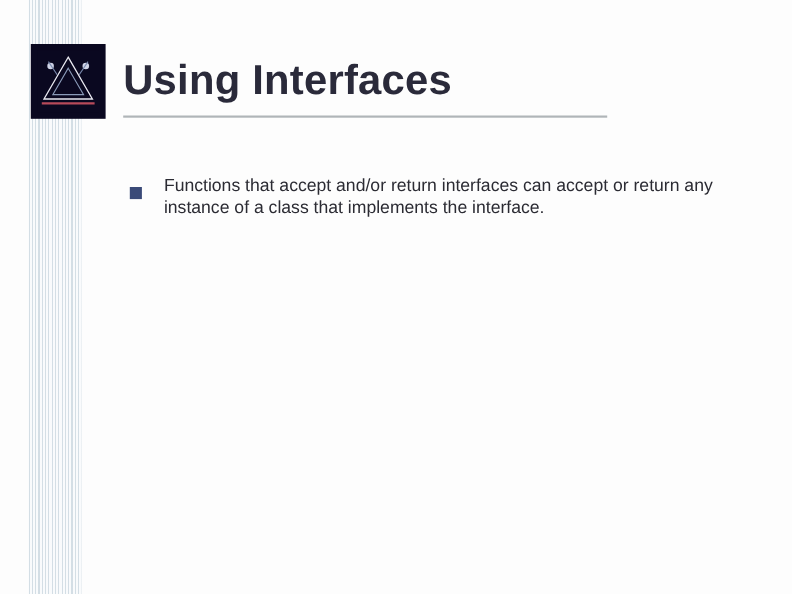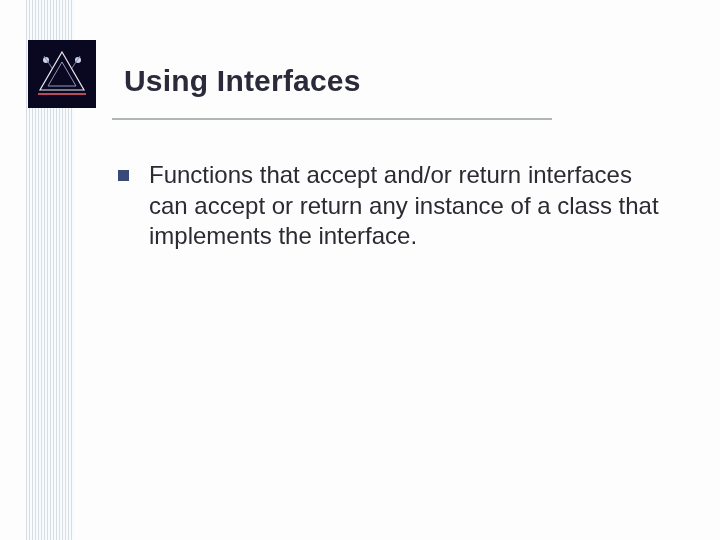--- a/index.html
+++ b/index.html
@@ -46,25 +46,25 @@
     justify-content: center;
   }
   .emblem svg { display: block; }
   .title-wrap {
     position: absolute;
     top: 52px;
     left: 112px;
     right: 40px;
   }
   .title {
-    font-size: 30px;
+    font-size: 38px;
     font-weight: 700;
     color: #2a2a3a;
     letter-spacing: 0.2px;
-    margin: 12px;
+    margin: 0;
     padding-bottom: 8px;
   }
   .title-rule {
     height: 2px;
     background: #b0b5b8;
     width: 440px;
     margin-top: 2px;
   }
   .body {
     position: absolute;
@@ -79,21 +79,21 @@
   }
   .bullet .sq {
     flex: 0 0 auto;
     width: 11px;
     height: 11px;
     background: #3a4a78;
     margin-top: 10px;
     margin-right: 20px;
   }
   .bullet .txt {
-    font-size: 24px;
+    font-size: 16px;
     line-height: 1.28;
     color: #2b2b33;
   }
 </style>
 </head>
 <body>
 
 <div class="slide">
   <div class="hatch"></div>
 

